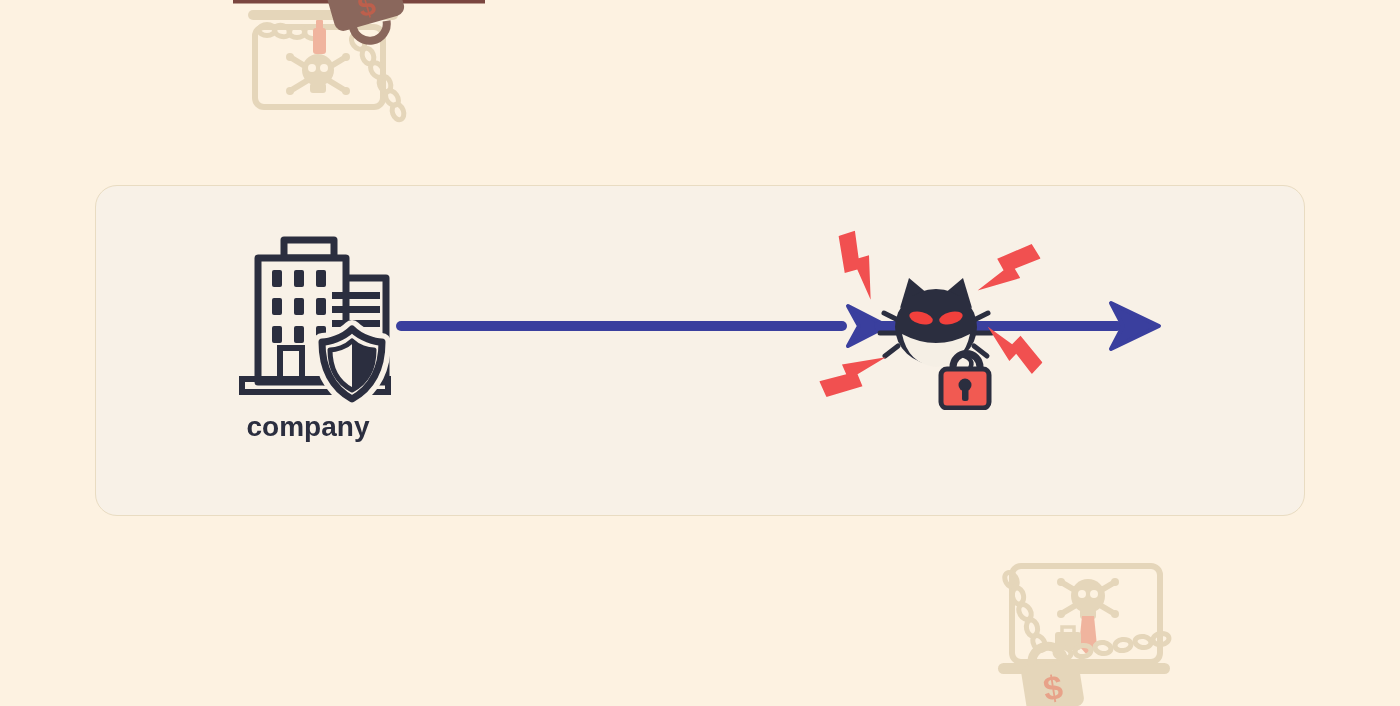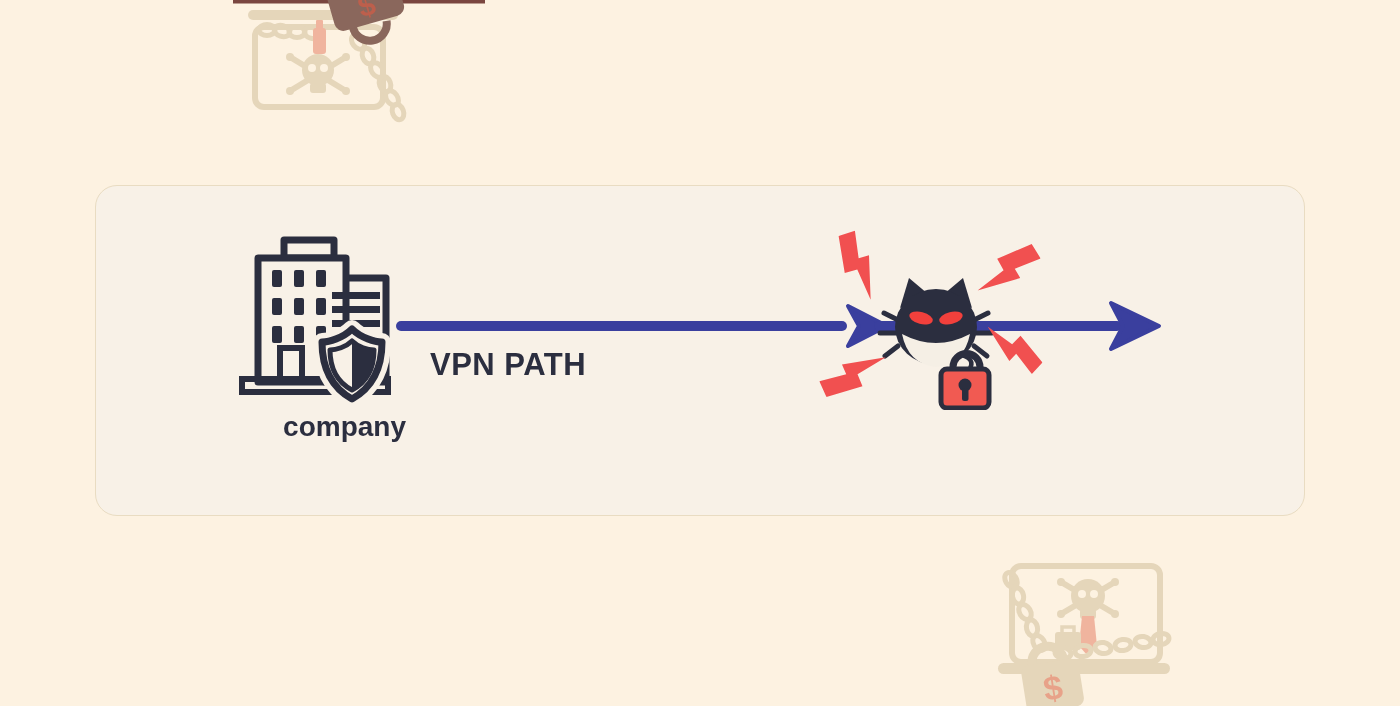--- a/index.html
+++ b/index.html
@@ -10,21 +10,21 @@
     --wm-dark:#8a675c; --wm-accent:#bd5f4c; --wm-maroon:#7a463f;
   }
   html,body{margin:0;padding:0;}
   body{background:var(--bg);font-family:"Liberation Sans",sans-serif;}
   #scene{position:relative;width:1400px;height:706px;overflow:hidden;background:var(--bg);}
   .abs{position:absolute;}
   .card{position:absolute;left:95px;top:185px;width:1210px;height:331px;
         background:var(--card-bg);border:1.5px solid var(--card-border);border-radius:22px;box-sizing:border-box;}
   .vpn-label{position:absolute;left:430px;top:347px;font-size:31px;font-weight:700;
              letter-spacing:.5px;color:var(--ink);}
-  .net-label{position:absolute;left:210px;top:411px;width:196px;text-align:right;
+  .net-label{position:absolute;left:210px;top:411px;width:196px;text-align:center;
              font-size:28px;font-weight:700;line-height:32px;color:var(--ink);}
   .net-label span{display:block;}
   
   .ink-f{fill:var(--ink);}
   .ink-s{fill:none;stroke:var(--ink);}
   .eye-f{fill:var(--eye-red);}
   .cream-f{fill:var(--mouth);}
   .lock-f{fill:var(--lock-red);}
   .blue-s{stroke:var(--blue);}
   .blue-f{fill:var(--blue);stroke:var(--blue);stroke-width:4;stroke-linejoin:round;}
@@ -169,21 +169,20 @@
     <span>company</span>
   </div>
 
   <svg class="abs" style="left:393px;top:296px" width="775" height="62" viewBox="0 0 775 62">
     <line x1="8" y1="30" x2="449" y2="30" class="blue-s" stroke-width="10" stroke-linecap="round"></line>
     <polygon points="455,10 494,30 455,50 466,30" class="blue-f"></polygon>
     <line x1="486" y1="30" x2="724" y2="30" class="blue-s" stroke-width="10" stroke-linecap="round"></line>
     <polygon points="718,7 766,30 718,53 730,30" class="blue-f"></polygon>
   </svg>
 
-  <div class="vpn-label">VPN PATH</div>
 
   <svg class="abs" style="left:876px;top:270px" width="120" height="140" viewBox="0 0 120 140">
     <g>
       <line x1="22" y1="50" x2="8" y2="43" class="leg"></line>
       <line x1="20" y1="63" x2="4" y2="63" class="leg"></line>
       <line x1="22" y1="76" x2="9" y2="86" class="leg"></line>
       <line x1="98" y1="50" x2="112" y2="43" class="leg"></line>
       <line x1="100" y1="63" x2="116" y2="63" class="leg"></line>
       <line x1="98" y1="76" x2="111" y2="86" class="leg"></line>
     </g>

